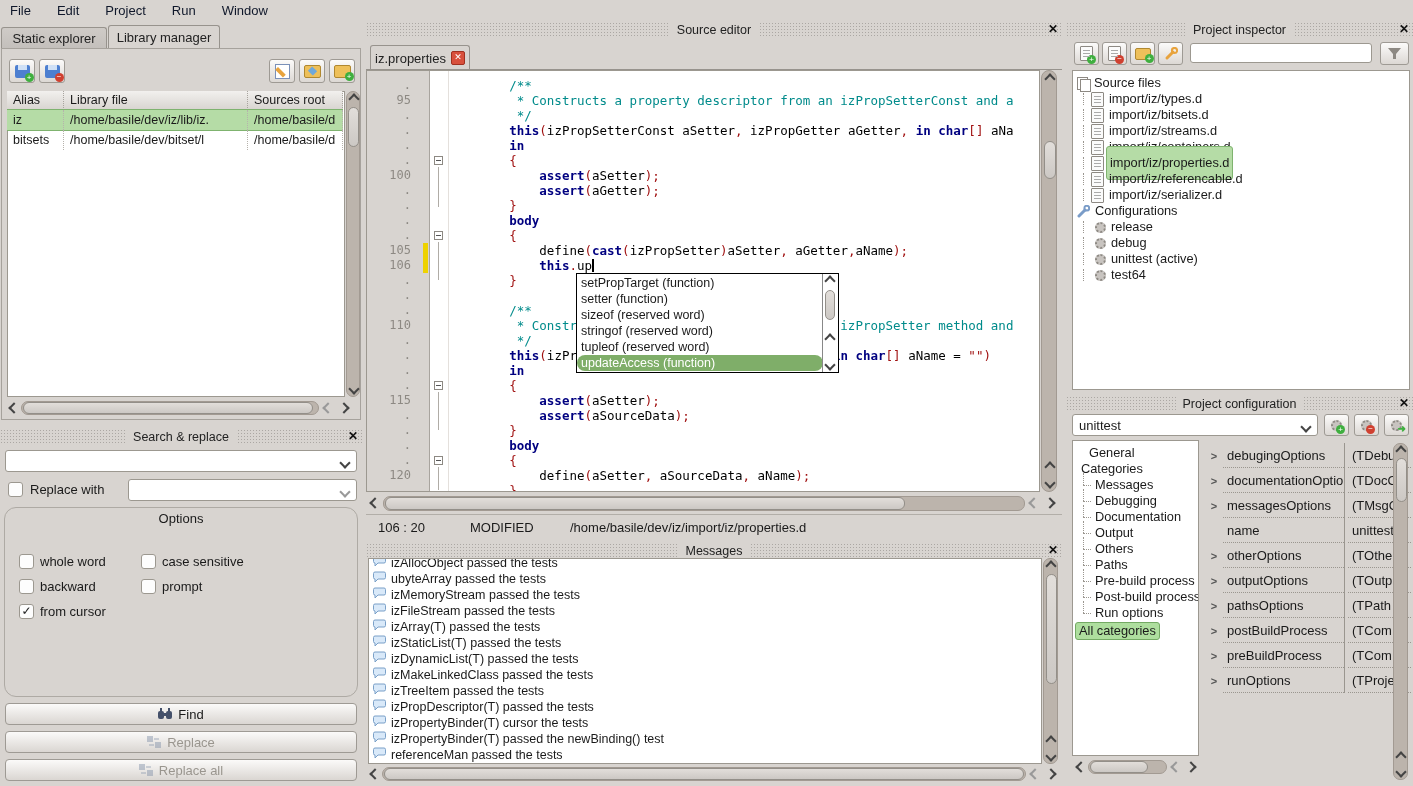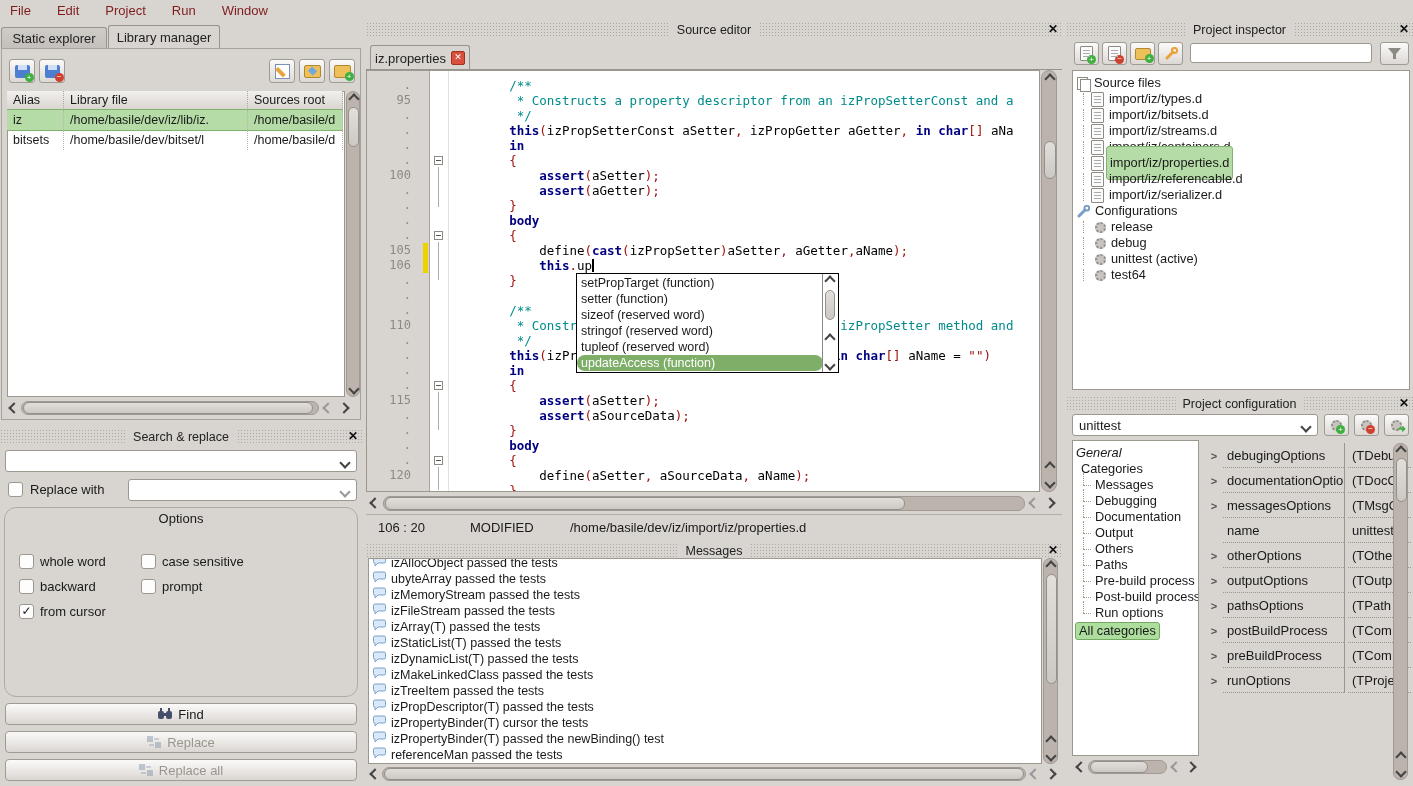--- a/index.html
+++ b/index.html
@@ -6,21 +6,21 @@
   body{width:1413px;height:786px;position:relative;background:#d8d4d0;
        font-family:"Liberation Sans",sans-serif;font-size:13px;color:#1a1a1a;overflow:hidden;}
   .abs{position:absolute;}
   
   .ptitle{height:15px;line-height:15px;text-align:center;
     background-image:radial-gradient(#aba7a3 0.8px,transparent 1px);background-size:3px 3px;}
   .ptitle span.t{background:#d8d4d0;padding:0 7px;font-size:12.5px;color:#222;}
   .pclose{position:absolute;top:0;right:4px;font-weight:bold;font-size:12px;color:#111;cursor:default;line-height:15px;}
   
   .menubar{left:0;top:0;width:100%;height:20px;display:flex;gap:26px;padding-left:10px;align-items:center;box-sizing:border-box;}
-  .menuitem{font-size:13px;color:#7f1d1d;}
+  .menuitem{font-size:13px;color:#0f172a;}
   
   .tab{box-sizing:border-box;border:1px solid #97938d;border-bottom:none;border-radius:3px 3px 0 0;
        text-align:center;font-size:13px;color:#222;}
   .tab.inactive{background:linear-gradient(#cfcbc7,#c3bfbb);}
   .tab.active{background:#d8d4d0;}
   
   .frame{box-sizing:border-box;border:1px solid #9c9890;background:#fff;}
   .tbtn{box-sizing:border-box;border:1px solid #9e9a94;border-radius:3px;background:linear-gradient(#fcfbfa,#dcd8d4);
         display:flex;align-items:center;justify-content:center;}
   .combo{box-sizing:border-box;border:1px solid #9c9890;border-radius:3px;background:#fff;}
@@ -601,21 +601,21 @@
   </span>
 </div>
 <div class="abs tbtn" style="left:1384px;top:414px;width:25px;height:22px;">
   <span class="gear" style="position:relative;">
     <span style="position:absolute;right:-6px;bottom:-4px;color:#3faf3f;font-size:10px;line-height:8px;font-weight:bold;">➜</span>
   </span>
 </div>
 
 <div class="abs frame" style="left:1072px;top:440px;width:127px;height:316px;overflow:hidden;">
   <div id="catlist" style="position:relative;width:100%;height:100%;">
-      <div class="titem" style="left: 3px; top: 4px; font-style: italic;">General</div>
+      <div class="titem" style="left: 16px; top: 4px;">General</div>
       <div class="titem" style="left: 8px; top: 20px;">Categories</div>
       <div class="doth" style="left: 10px; top: 44px; width: 8px;"></div>
       <div class="dotv" style="left: 10px; top: 32px; height: 12px;"></div>
       <div class="titem" style="left: 22px; top: 36px;">Messages</div>
       <div class="doth" style="left: 10px; top: 60px; width: 8px;"></div>
       <div class="dotv" style="left: 10px; top: 48px; height: 12px;"></div>
       <div class="titem" style="left: 22px; top: 52px;">Debugging</div>
       <div class="doth" style="left: 10px; top: 76px; width: 8px;"></div>
       <div class="dotv" style="left: 10px; top: 64px; height: 12px;"></div>
       <div class="titem" style="left: 22px; top: 68px;">Documentation</div>

